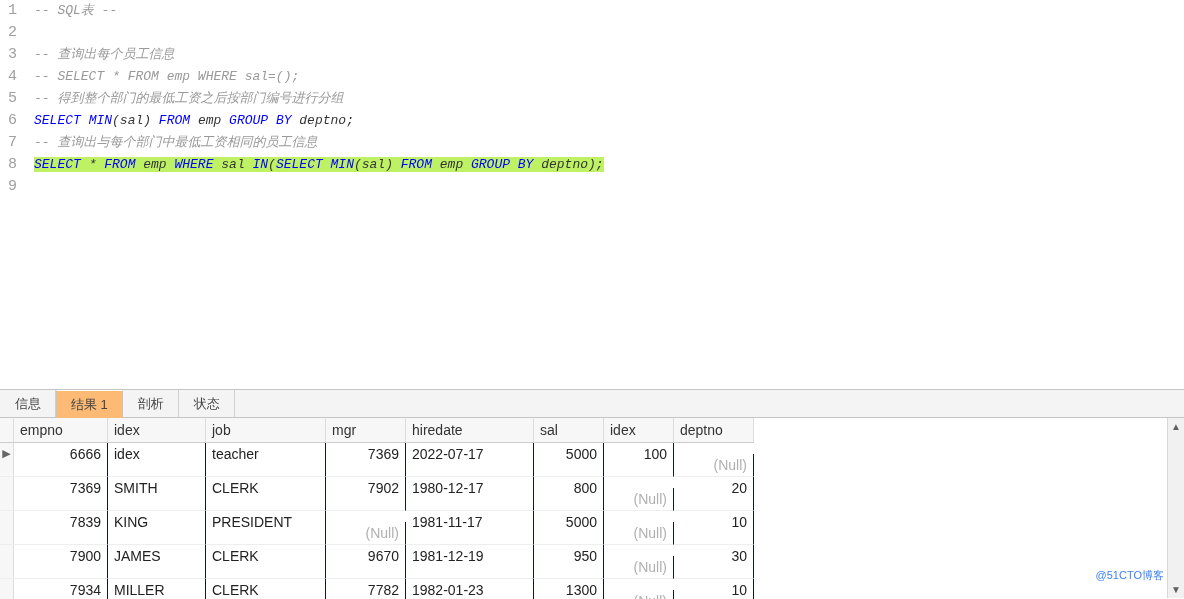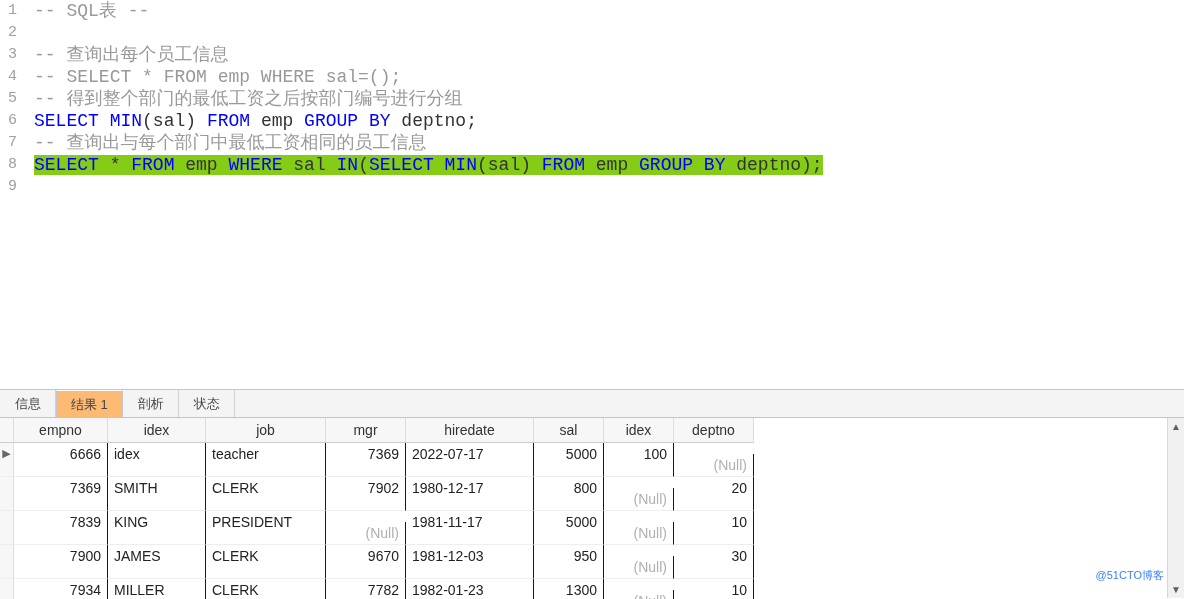--- a/index.html
+++ b/index.html
@@ -27,32 +27,33 @@
     padding: 0px 8px 0 8px;
     font-family: Consolas, "Courier New", monospace;
     font-size: 15px;
     line-height: 22px;
     border-right: 1px solid #fff;
     user-select: none;
   }
   .gutter div { padding-right: 4px; }
   .code {
     font-family: Consolas, "Courier New", monospace;
-    font-size: 18px;
+    font-size: 13px;
     line-height: 22px;
     padding: 0px 4px 0 4px;
     white-space: pre;
     flex: 1;
+    font-style: italic;
   }
   .cmt { color: #999999; }
   .kw  { color: #0000ff; }
   .fn  { color: #0000ff; }
   .id  { color: #333333; }
   .op  { color: #333333; }
-  .hl  { background: #84cc16; }
+  .hl  { background: #bef264; }
   .tabs {
     display: flex;
     align-items: flex-end;
     background: #f4f4f4;
     border-bottom: 1px solid #c5c5c5;
     height: 28px;
     font-size: 13px;
   }
   .tabs .tab {
     padding: 5px 14px 4px 14px;
@@ -80,21 +81,21 @@
     font-size: 14px;
     color: #222;
   }
   .results .hdr {
     background: #f7f7f7;
     border-right: 1px solid #ddd;
     border-bottom: 1px solid #ccc;
     padding: 4px 6px;
     font-weight: normal;
     color: #333;
-    text-align: center;
+    text-align: left;
   }
   .results .rh {
     background: #f7f7f7;
     border-right: 1px solid #ddd;
     border-bottom: 1px solid #eee;
     text-align: center;
     color: #666;
     font-size: 11px;
     padding-top: 4px;
   }
@@ -195,21 +196,21 @@
       <div class="cell null">(Null)</div>
       <div class="cell">1981-11-17</div>
       <div class="cell num">5000</div>
       <div class="cell null">(Null)</div>
       <div class="cell num">10</div>
       <div class="rh"></div>
       <div class="cell num">7900</div>
       <div class="cell">JAMES</div>
       <div class="cell">CLERK</div>
       <div class="cell num">9670</div>
-      <div class="cell">1981-12-03</div>
+      <div class="cell">1981-12-19</div>
       <div class="cell num">950</div>
       <div class="cell null">(Null)</div>
       <div class="cell num">30</div>
       <div class="rh"></div>
       <div class="cell num">7934</div>
       <div class="cell">MILLER</div>
       <div class="cell">CLERK</div>
       <div class="cell num">7782</div>
       <div class="cell">1982-01-23</div>
       <div class="cell num">1300</div>

